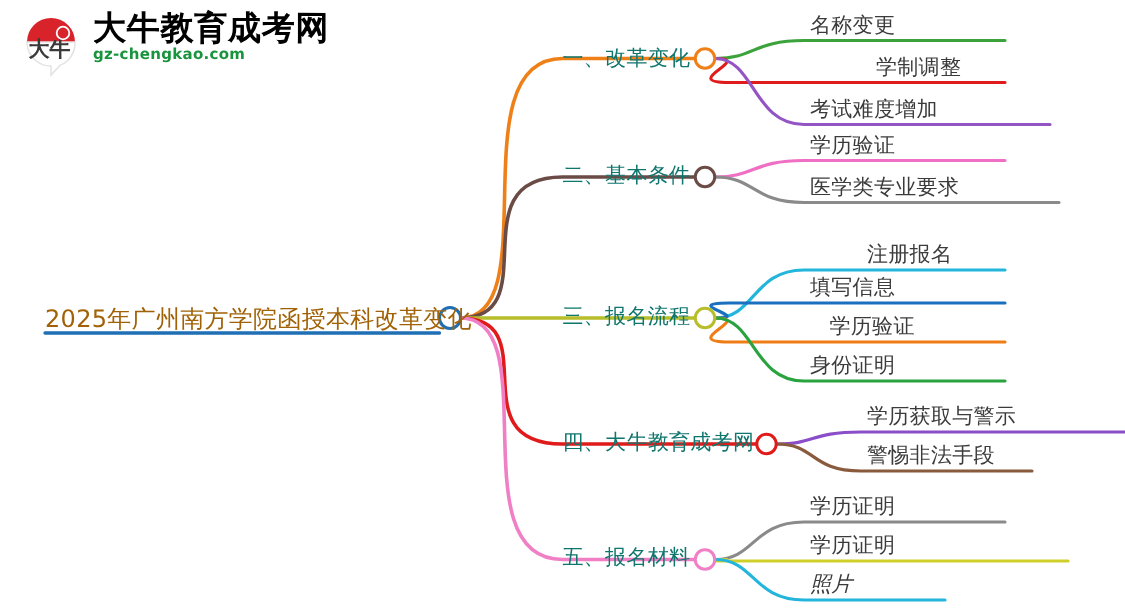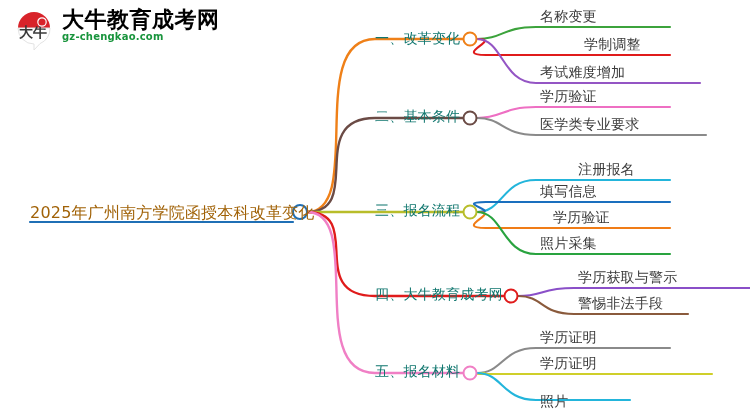--- a/index.html
+++ b/index.html
@@ -140,22 +140,22 @@
     <div class="label leaf-label" style="left: 540px; top: 8px;">名称变更</div>
     <div class="label leaf-label" style="left: 540px; top: 36px; margin-left: 44px;">学制调整</div>
     <div class="label leaf-label" style="left: 540px; top: 64px;">考试难度增加</div>
     <div class="label branch-label" style="left: 375px; top: 108px;">二、基本条件</div>
     <div class="label leaf-label" style="left: 540px; top: 88px;">学历验证</div>
     <div class="label leaf-label" style="left: 540px; top: 116px;">医学类专业要求</div>
     <div class="label branch-label" style="left: 375px; top: 202px;">三、报名流程</div>
     <div class="label leaf-label" style="left: 552px; top: 161px; margin-left: 26px;">注册报名</div>
     <div class="label leaf-label" style="left: 540px; top: 183px;">填写信息</div>
     <div class="label leaf-label" style="left: 553px; top: 209px;">学历验证</div>
-    <div class="label leaf-label" style="left: 540px; top: 235px;">照片采集</div>
+    <div class="label leaf-label" style="left: 540px; top: 235px;">身份证明</div>
     <div class="label branch-label" style="left: 375px; top: 286px;">四、大牛教育成考网</div>
     <div class="label leaf-label" style="left: 578px; top: 269px;">学历获取与警示</div>
     <div class="label leaf-label" style="left: 578px; top: 295px;">警惕非法手段</div>
     <div class="label branch-label" style="left: 375px; top: 363px;">五、报名材料</div>
     <div class="label leaf-label" style="left: 540px; top: 329px;">学历证明</div>
     <div class="label leaf-label" style="left: 540px; top: 355px;">学历证明</div>
-    <div class="label leaf-label" style="left: 540px; top: 393px;">照片</div>
+    <div class="label leaf-label" style="left: 540px; top: 381px; font-style: italic;">照片</div>
     <div class="label root-label" style="left: 30px; top: 203px;">2025年广州南方学院函授本科改革变化</div>
   </div>
 
 </body></html>

